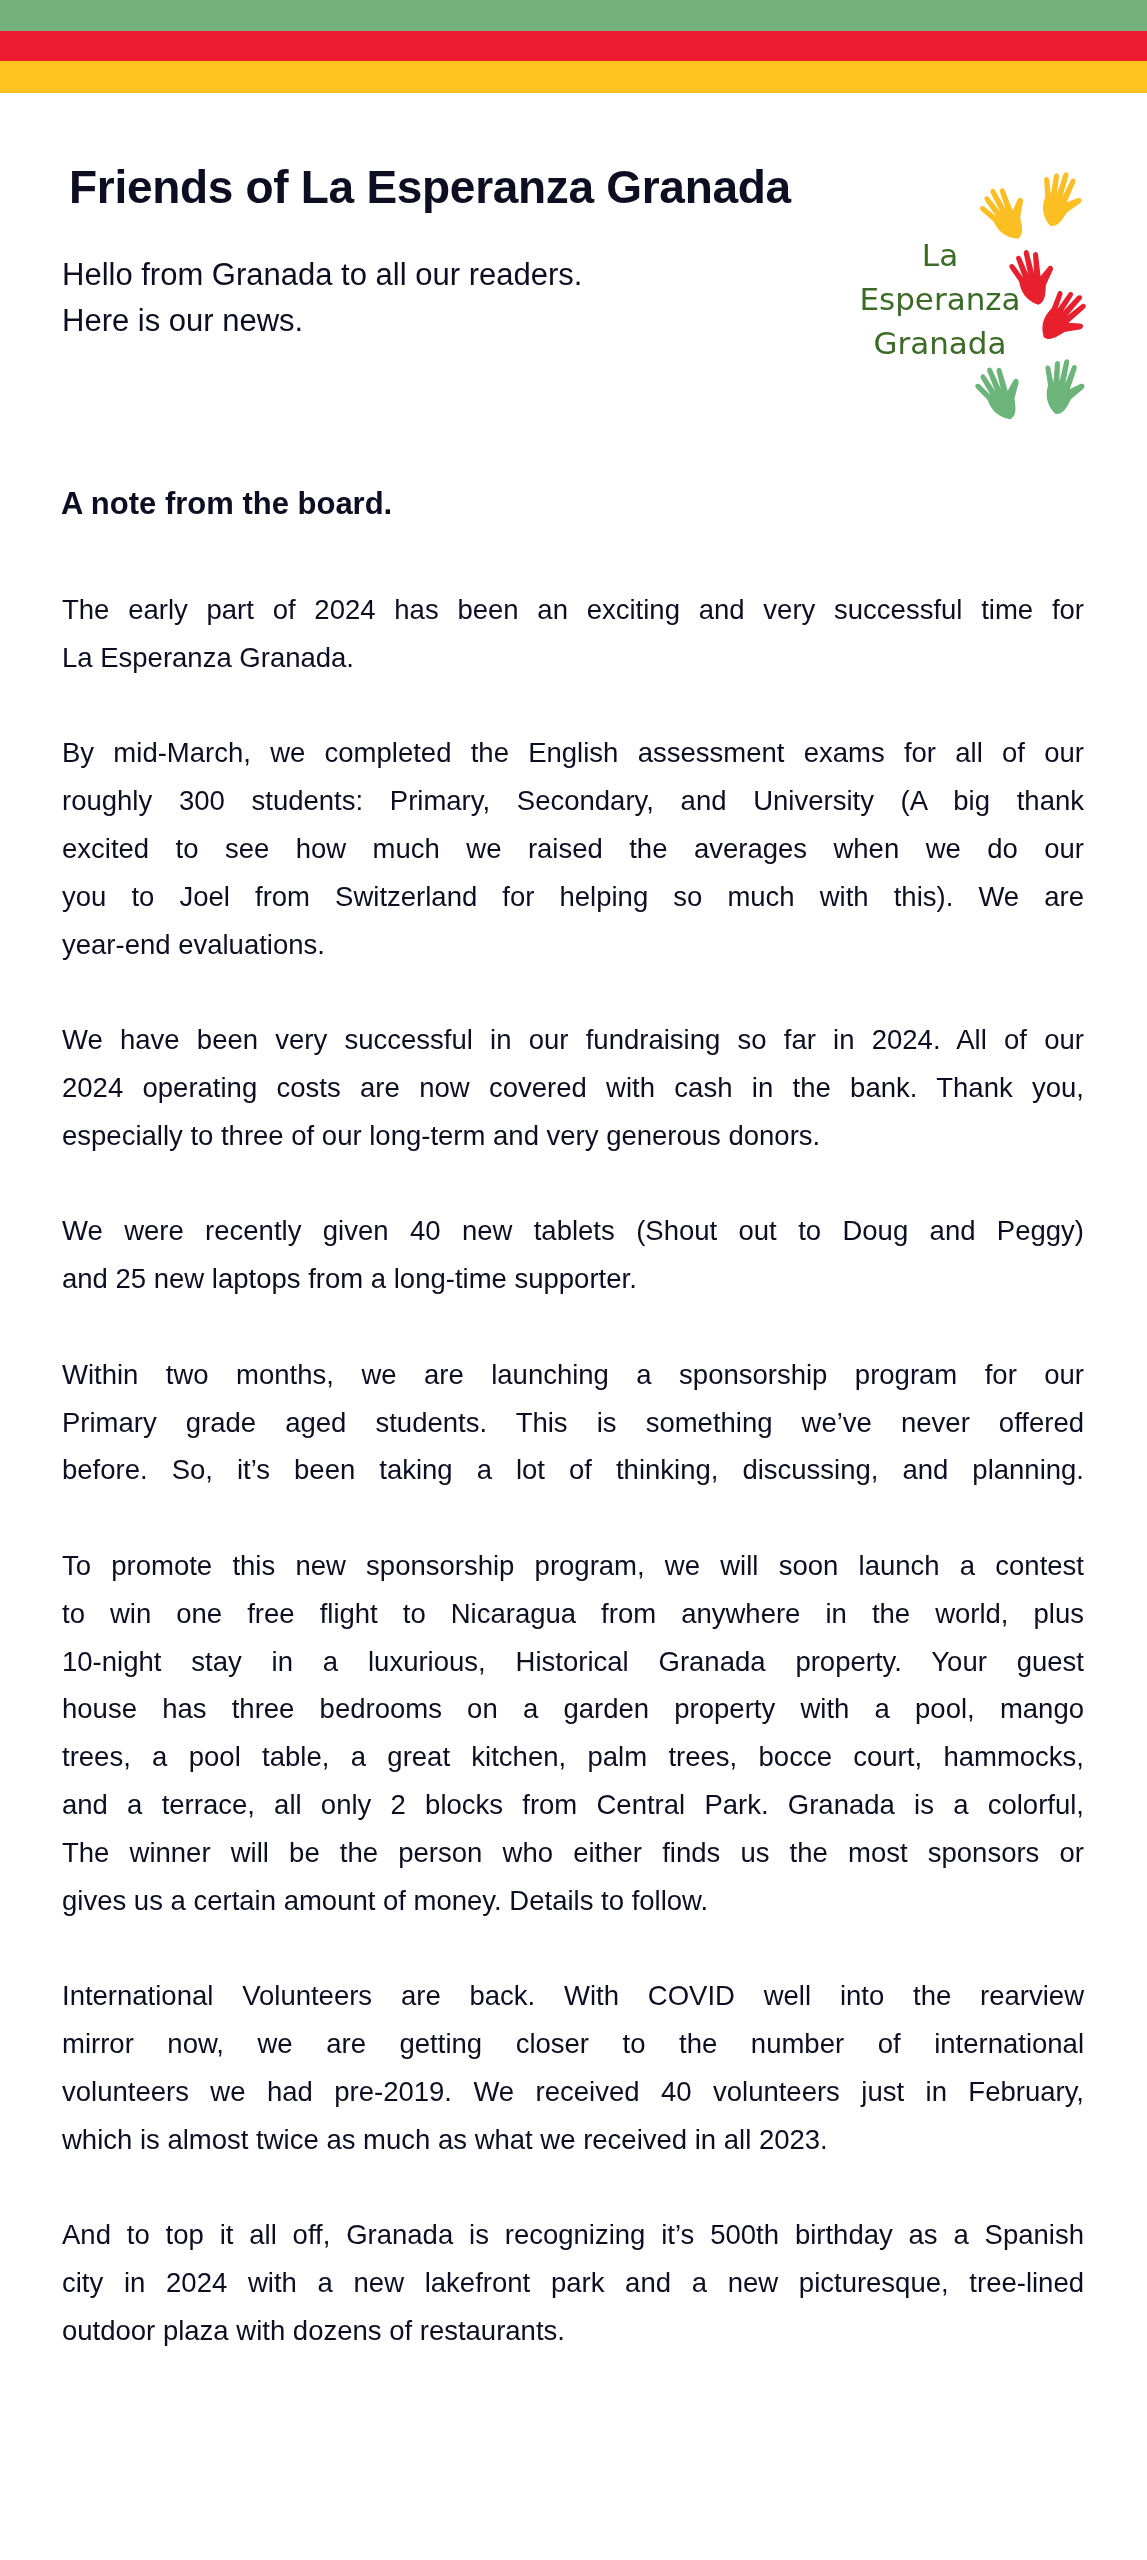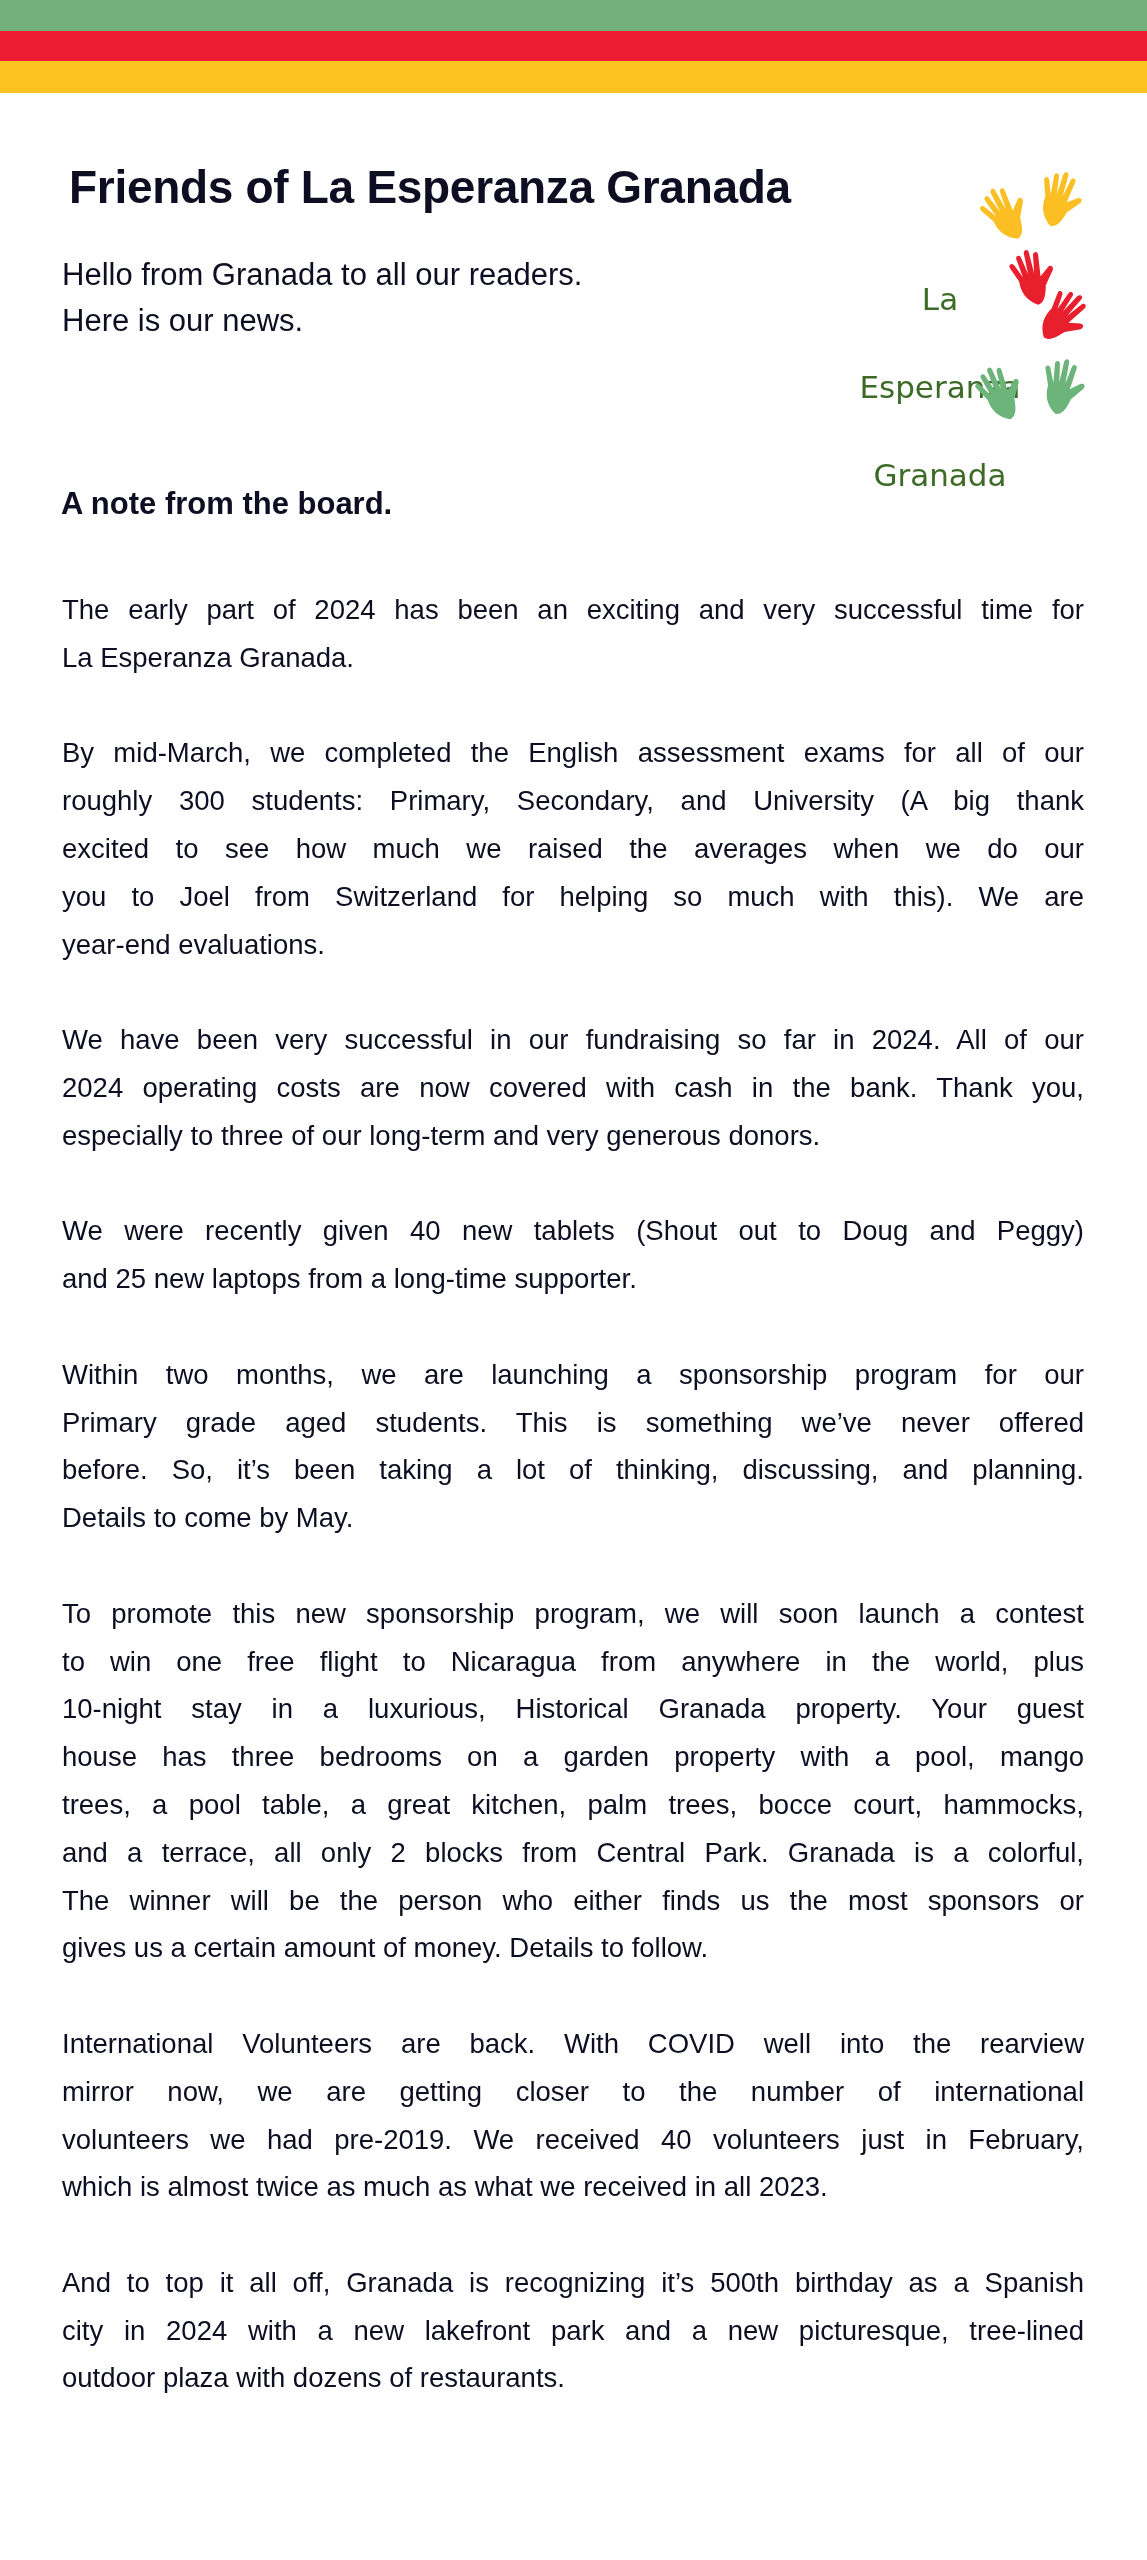--- a/index.html
+++ b/index.html
@@ -11,21 +11,21 @@
   .stripe-yellow { top: 61px; height: 32px; }
 
   .title { position: absolute; left: 61px; top: 156px; margin: 8px;
            font-size: 46px; font-weight: bold; line-height: 46px; letter-spacing: -0.3px; }
   .greeting { position: absolute; left: 62px; top: 252px; font-size: 31px; line-height: 46px; }
   .greeting div { white-space: nowrap; }
 
   .logo { position: absolute; left: 840px; top: 165px; width: 260px; height: 260px; }
   .logo-text { position: absolute; left: 0; top: 68px; width: 200px; text-align: center;
                font-family: "DejaVu Sans", sans-serif; font-size: 31px; line-height: 44px; }
-  .logo-text div { white-space: nowrap; margin-top: 44px; }
+  .logo-text div { white-space: nowrap; }
   .hand { position: absolute; width: 60px; height: 60px; }
 
   .section-heading { position: absolute; left: 61px; top: 484px; margin: 0;
                      font-size: 31px; font-weight: bold; line-height: 40px; }
 
   .body { position: absolute; left: 62px; top: 586px; width: 1022px;
           font-size: 27.5px; line-height: 47.8px; }
   .para { margin: 0 0 47.8px 0; }
   .line { display: block; text-align: justify; text-align-last: justify; white-space: nowrap; height: 47.8px; overflow: visible; }
   .line.last { text-align-last: left; }
@@ -90,21 +90,20 @@
       <span class="line last">especially to three of our long-term and very generous donors.</span>
     </p>
     <p class="para">
       <span class="line">We were recently given 40 new tablets (Shout out to Doug and Peggy)</span>
       <span class="line last">and 25 new laptops from a long-time supporter.</span>
     </p>
     <p class="para">
       <span class="line">Within two months, we are launching a sponsorship program for our</span>
       <span class="line">Primary grade aged students. This is something we’ve never offered</span>
       <span class="line">before.  So, it’s been taking a lot of thinking, discussing, and planning.</span>
-      <span class="line last">Details to come by May.</span>
     </p>
     <p class="para">
       <span class="line">To promote this new sponsorship program, we will soon launch a contest</span>
       <span class="line">to win one free flight to Nicaragua from anywhere in the world, plus</span>
       <span class="line">10-night stay in a luxurious, Historical Granada property.  Your guest</span>
       <span class="line">house has three bedrooms on a garden property with a pool, mango</span>
       <span class="line">trees, a pool table, a great kitchen, palm trees, bocce court, hammocks,</span>
       <span class="line">and a terrace, all only 2 blocks from Central Park.  Granada is a colorful,</span>
       <span class="line">The winner will be the person who either finds us the most sponsors or</span>
       <span class="line last">gives us a certain amount of money.  Details to follow.</span>

